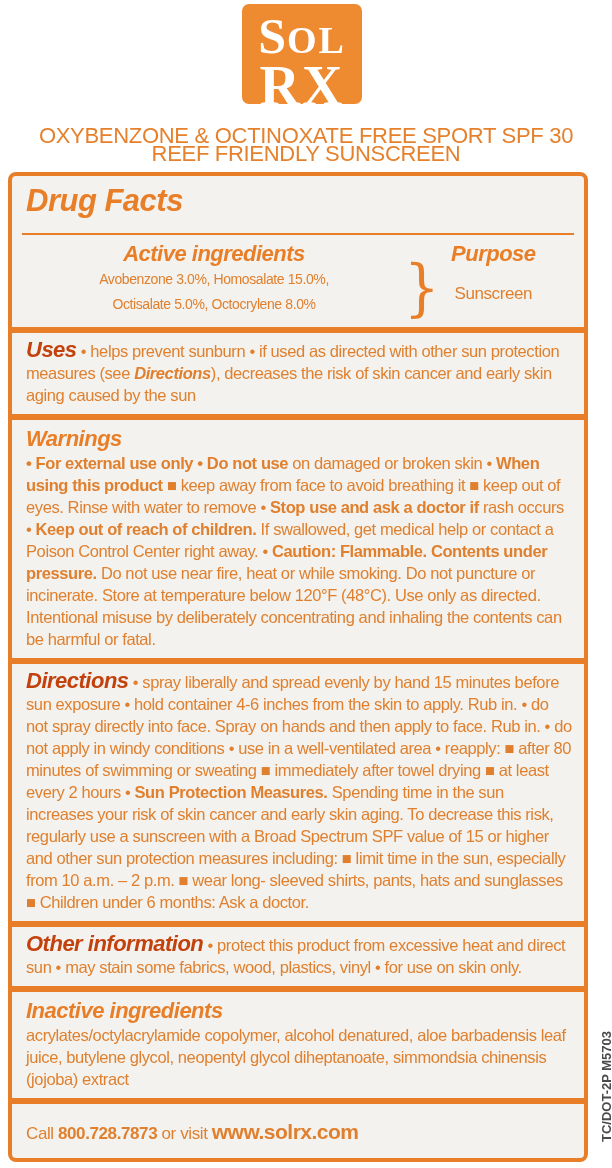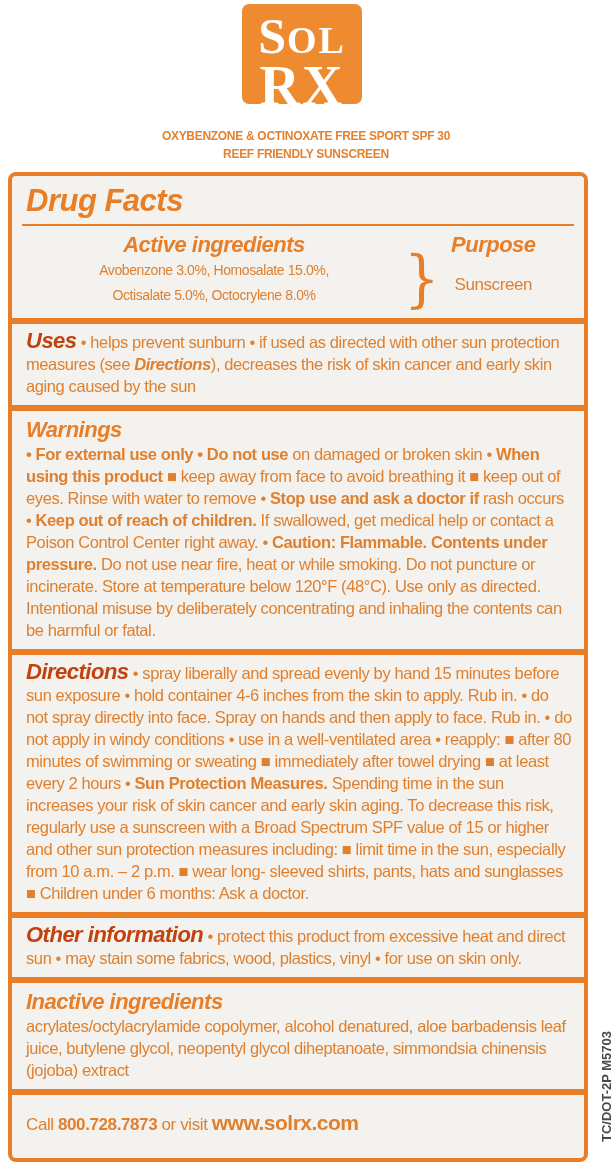--- a/index.html
+++ b/index.html
@@ -13,32 +13,32 @@
     background:#ee8a30; border-radius:7px; color:#ffffff; text-align:center;
     font-family:"Liberation Serif", serif; font-weight:bold;
   }
   .logo-line1 { line-height:1; padding-top:7px; letter-spacing:1px; }
   .logo-initial { font-size:50px; }
   .logo-rest { font-size:38px; letter-spacing:2px; }
   .logo-line2 { font-size:56px; line-height:0.92; letter-spacing:2px; }
   
   .header-text {
     position:absolute; top:127px; left:0; width:100%; text-align:center;
-    color:#e5812d; font-weight:bold; font-size:12px; line-height:18px;
+    color:#e5812d; font-weight:normal; font-size:22px; line-height:18px;
     letter-spacing:-0.3px;
   }
   
   .df-box {
     position:absolute; left:8px; top:172px; width:580px; height:990px;
     border:4px solid #e87f28; border-radius:8px; background:#f3f2ee;
     color:#e0802f; overflow:hidden; box-sizing:border-box;
   }
   .df-title {
     font-size:31px; font-weight:bold; font-style:italic; color:#e87f28;
-    letter-spacing:-0.5px; padding:7px 14px 5px;
+    letter-spacing:-0.5px; padding:7px 14px 14px;
   }
   .title-rule { height:2px; background:#e87f28; margin:0 10px; }
   .sep { height:6px; background:#e87f28; }
   .section { padding:6px 12px 8px 14px; font-size:16.5px; line-height:22px; letter-spacing:-0.4px; }
   .section-h {
     font-size:22px; font-weight:bold; font-style:italic; color:#e87f28;
     letter-spacing:-0.5px; line-height:26px;
   }
   .seg-h { font-size:22px; font-weight:bold; font-style:italic; letter-spacing:-0.5px; color:#c2410c; }
   .seg-b { font-weight:bold; }

